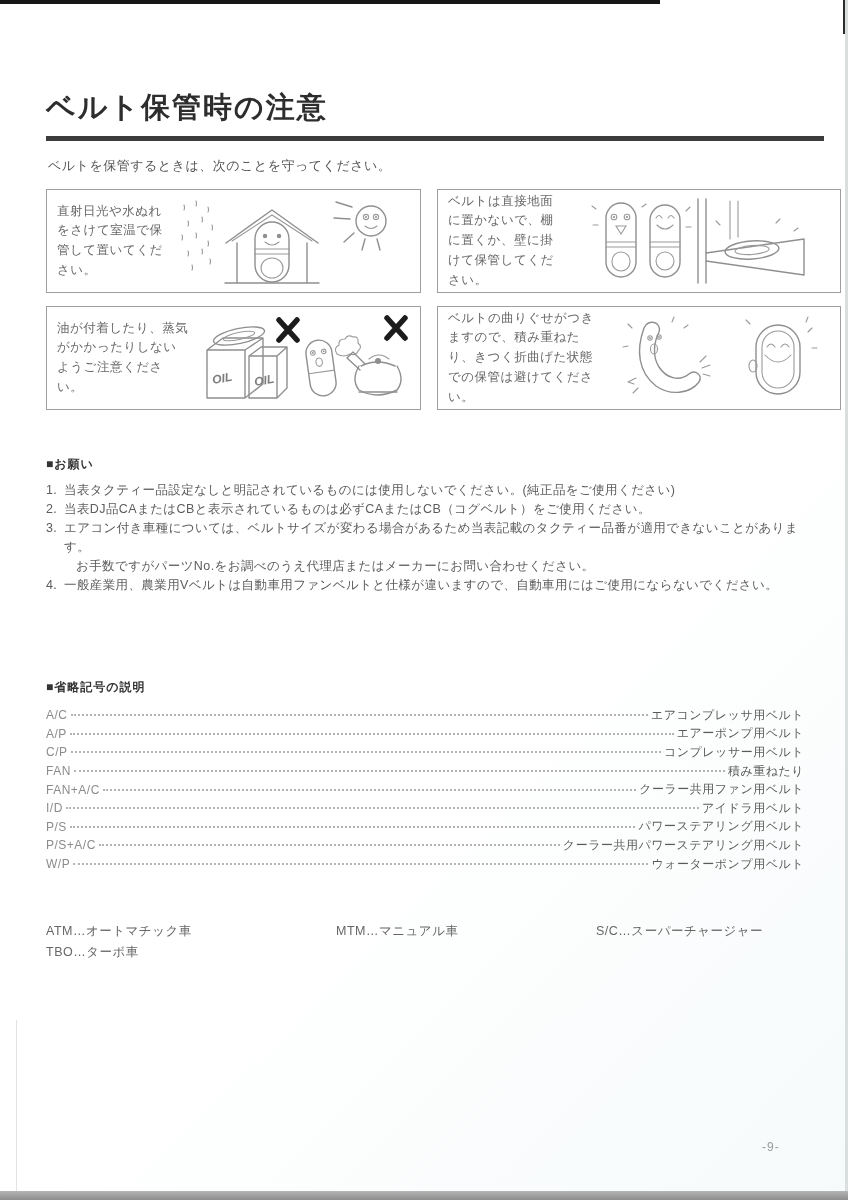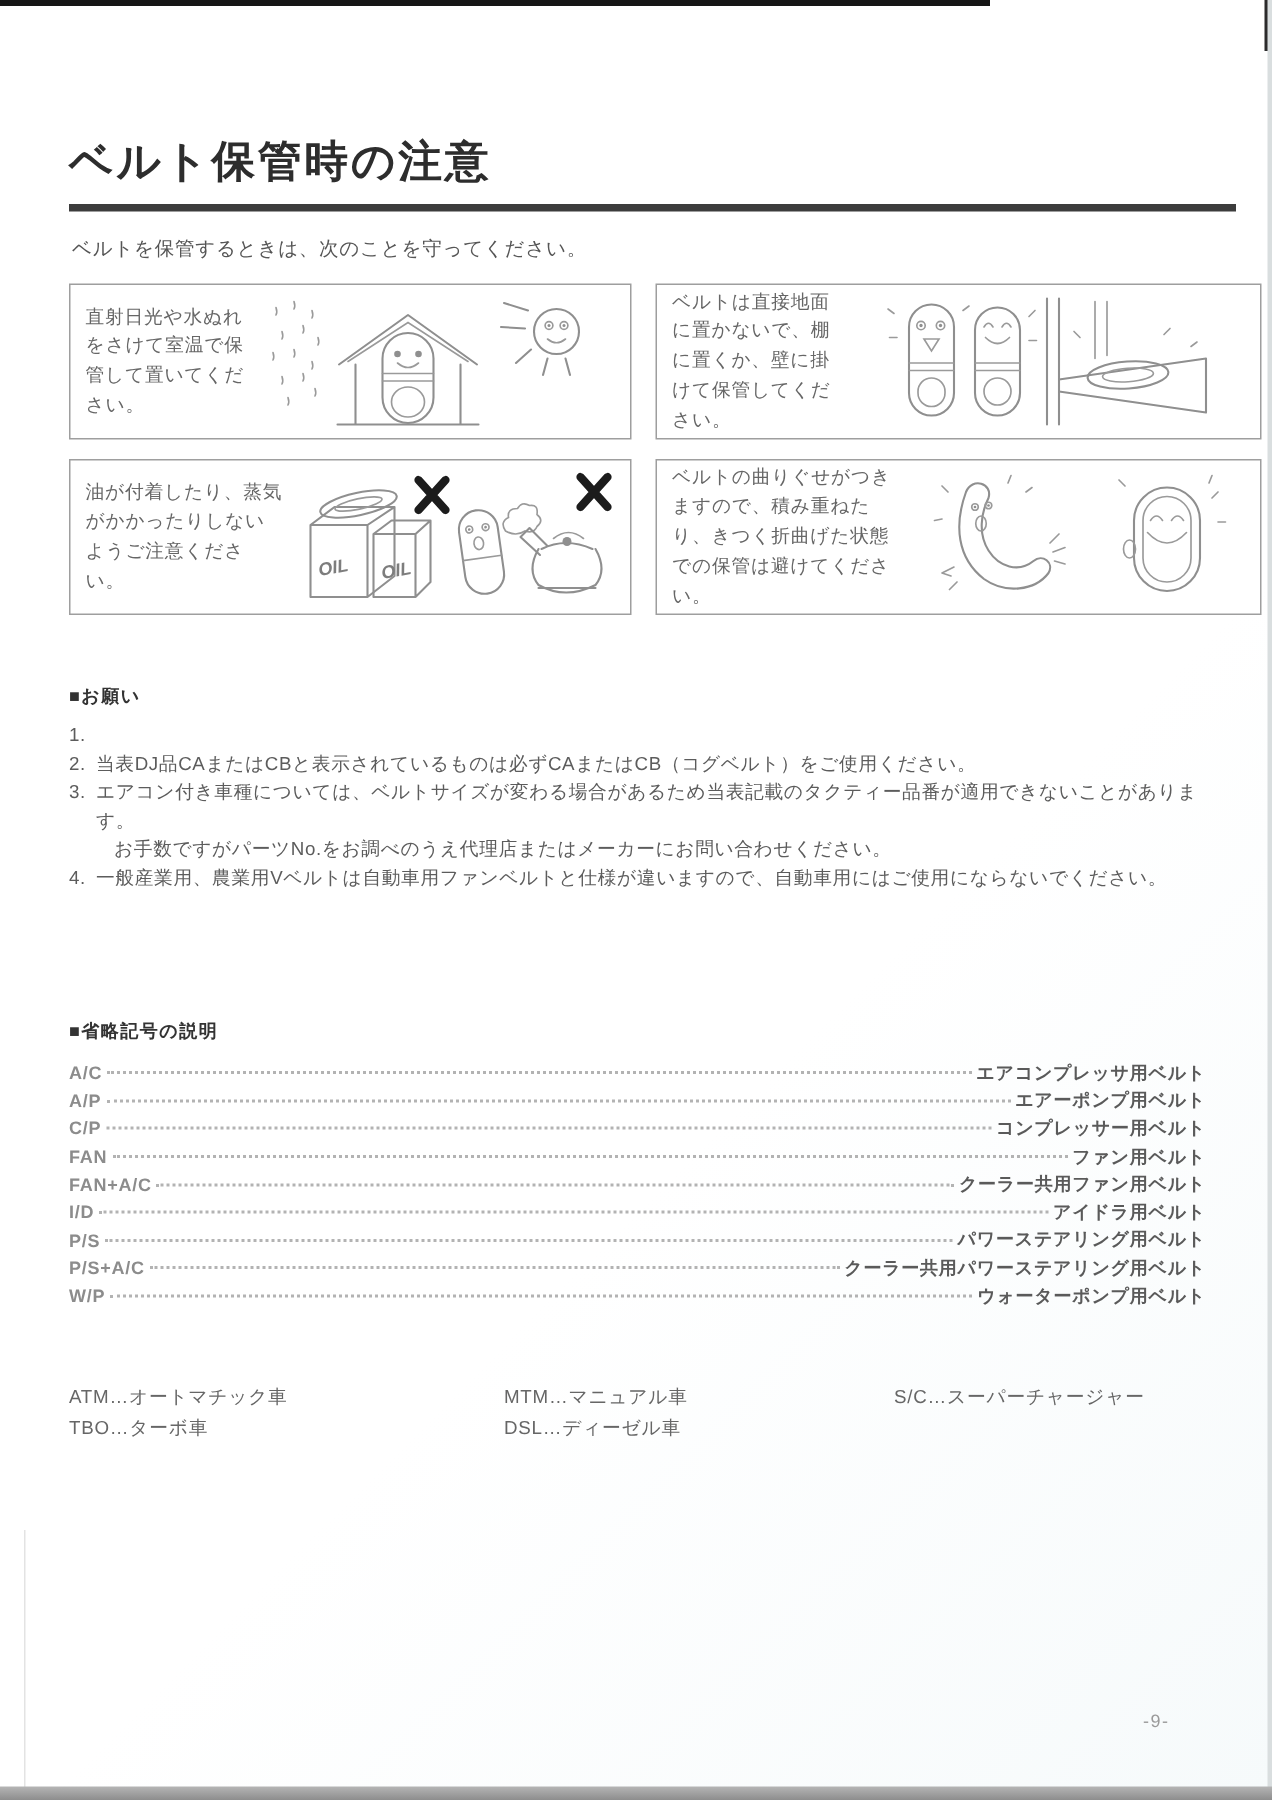--- a/index.html
+++ b/index.html
@@ -39,21 +39,21 @@
   .oiltxt{fill:#7d7d7d;font:italic bold 12px "Liberation Sans",sans-serif;}
 
   .section-heading{font-size:12px;font-weight:bold;color:#333;margin:0;letter-spacing:1px;}
   .requests{margin-top:46px;}
   .req-list{margin-top:8px;}
   .req-item{font-size:12.5px;line-height:19px;color:#5c5c5c;letter-spacing:0.4px;display:flex;}
   .req-num{width:18px;flex:none;}
   .req-cont{font-size:12.5px;line-height:19px;color:#5c5c5c;letter-spacing:0.4px;padding-left:30px;}
 
   .abbr-section{margin-top:84px;}
-  .abbr-list{margin-top:10px;width:758px;font-weight:bold;}
+  .abbr-list{margin-top:10px;width:758px;}
   .abbr-row{display:flex;align-items:center;height:18.6px;font-size:12px;}
   .abbr-code{color:#8c8c8c;flex:none;letter-spacing:0.5px;}
   .abbr-dots{flex:1;height:0;border-bottom:2px dotted #b3b3b3;margin:0 3px;}
   .abbr-meaning{color:#5a5a5a;flex:none;letter-spacing:0.5px;}
 
   .codes-grid{display:grid;grid-template-columns:290px 260px auto;margin-top:48px;width:758px;}
   .codes-col{display:flex;flex-direction:column;}
   .code-row{font-size:12.5px;line-height:21px;color:#666;letter-spacing:0.5px;}
 
   .page-number{position:absolute;left:762px;top:1140px;font-size:12px;color:#9a9a9a;letter-spacing:1px;}
@@ -198,20 +198,21 @@
         </svg>
       </div>
 
     </div>
 
     <div class="requests">
       <h2 class="section-heading">■お願い</h2>
       <div class="req-list">
         <div class="req-item">
           <span class="req-num">1.</span>
+          <span class="req-text">当表タクティー品設定なしと明記されているものには使用しないでください。(純正品をご使用ください)</span>
         </div>
         <div class="req-item">
           <span class="req-num">2.</span>
           <span class="req-text">当表DJ品CAまたはCBと表示されているものは必ずCAまたはCB（コグベルト）をご使用ください。</span>
         </div>
         <div class="req-item">
           <span class="req-num">3.</span>
           <span class="req-text">エアコン付き車種については、ベルトサイズが変わる場合があるため当表記載のタクティー品番が適用できないことがあります。</span>
         </div>
         <div class="req-cont">お手数ですがパーツNo.をお調べのうえ代理店またはメーカーにお問い合わせください。</div>
@@ -236,21 +237,21 @@
           <span class="abbr-meaning">エアーポンプ用ベルト</span>
         </div>
         <div class="abbr-row">
           <span class="abbr-code">C/P</span>
           <span class="abbr-dots"></span>
           <span class="abbr-meaning">コンプレッサー用ベルト</span>
         </div>
         <div class="abbr-row">
           <span class="abbr-code">FAN</span>
           <span class="abbr-dots"></span>
-          <span class="abbr-meaning">ファン用ベルト</span>
+          <span class="abbr-meaning">積み重ねたり</span>
         </div>
         <div class="abbr-row">
           <span class="abbr-code">FAN+A/C</span>
           <span class="abbr-dots"></span>
           <span class="abbr-meaning">クーラー共用ファン用ベルト</span>
         </div>
         <div class="abbr-row">
           <span class="abbr-code">I/D</span>
           <span class="abbr-dots"></span>
           <span class="abbr-meaning">アイドラ用ベルト</span>
@@ -273,21 +274,20 @@
       </div>
     </div>
 
     <div class="codes-grid">
       <div class="codes-col">
         <div class="code-row"><span>ATM</span><span>…</span><span>オートマチック車</span></div>
         <div class="code-row"><span>TBO</span><span>…</span><span>ターボ車</span></div>
       </div>
       <div class="codes-col">
         <div class="code-row"><span>MTM</span><span>…</span><span>マニュアル車</span></div>
-        <div class="code-row"><span>DSL</span><span>…</span><span>ディーゼル車</span></div>
       </div>
       <div class="codes-col">
         <div class="code-row"><span>S/C</span><span>…</span><span>スーパーチャージャー</span></div>
       </div>
     </div>
 
   </div>
 
   <div class="page-number">-9-</div>
   <div class="scan-bottom"></div>

